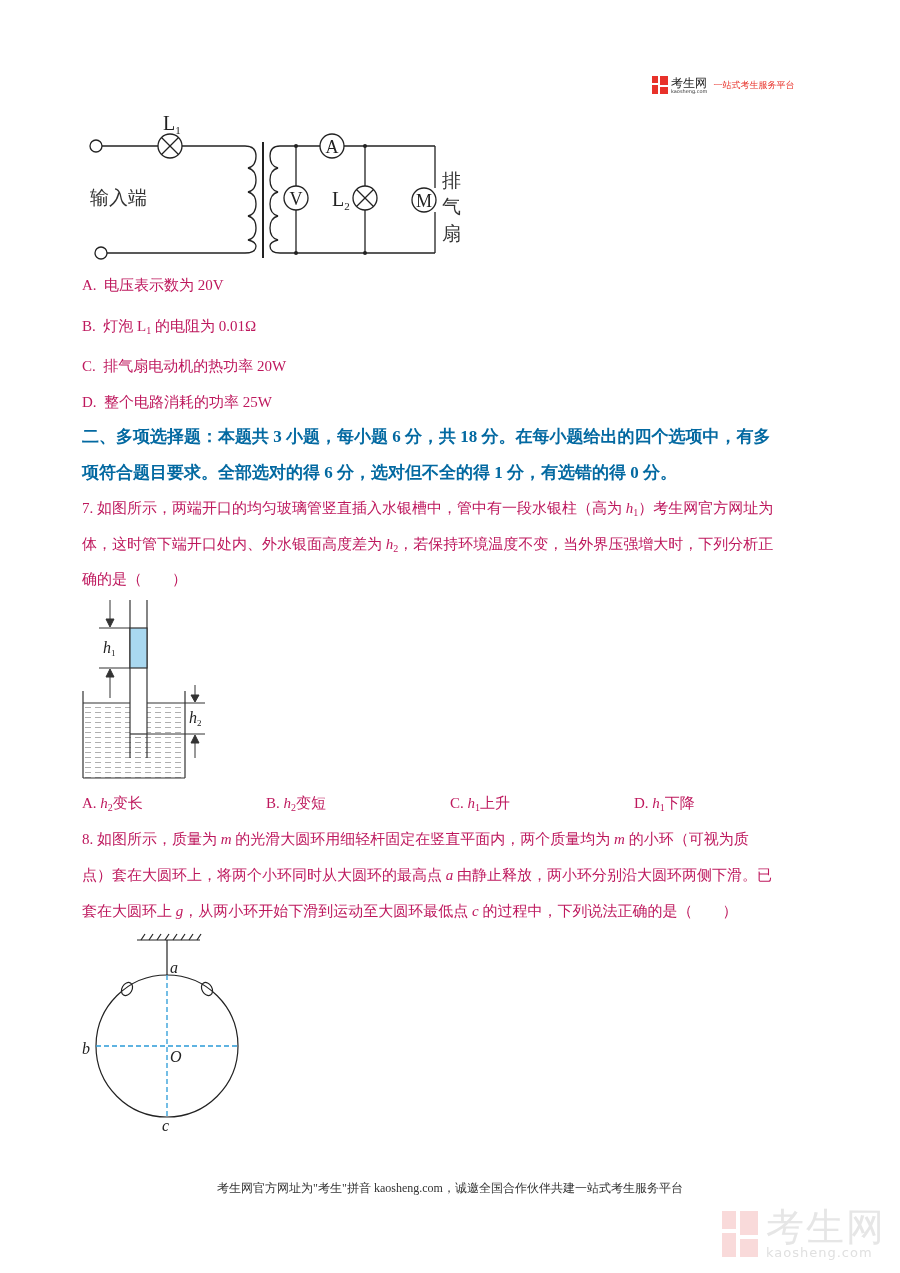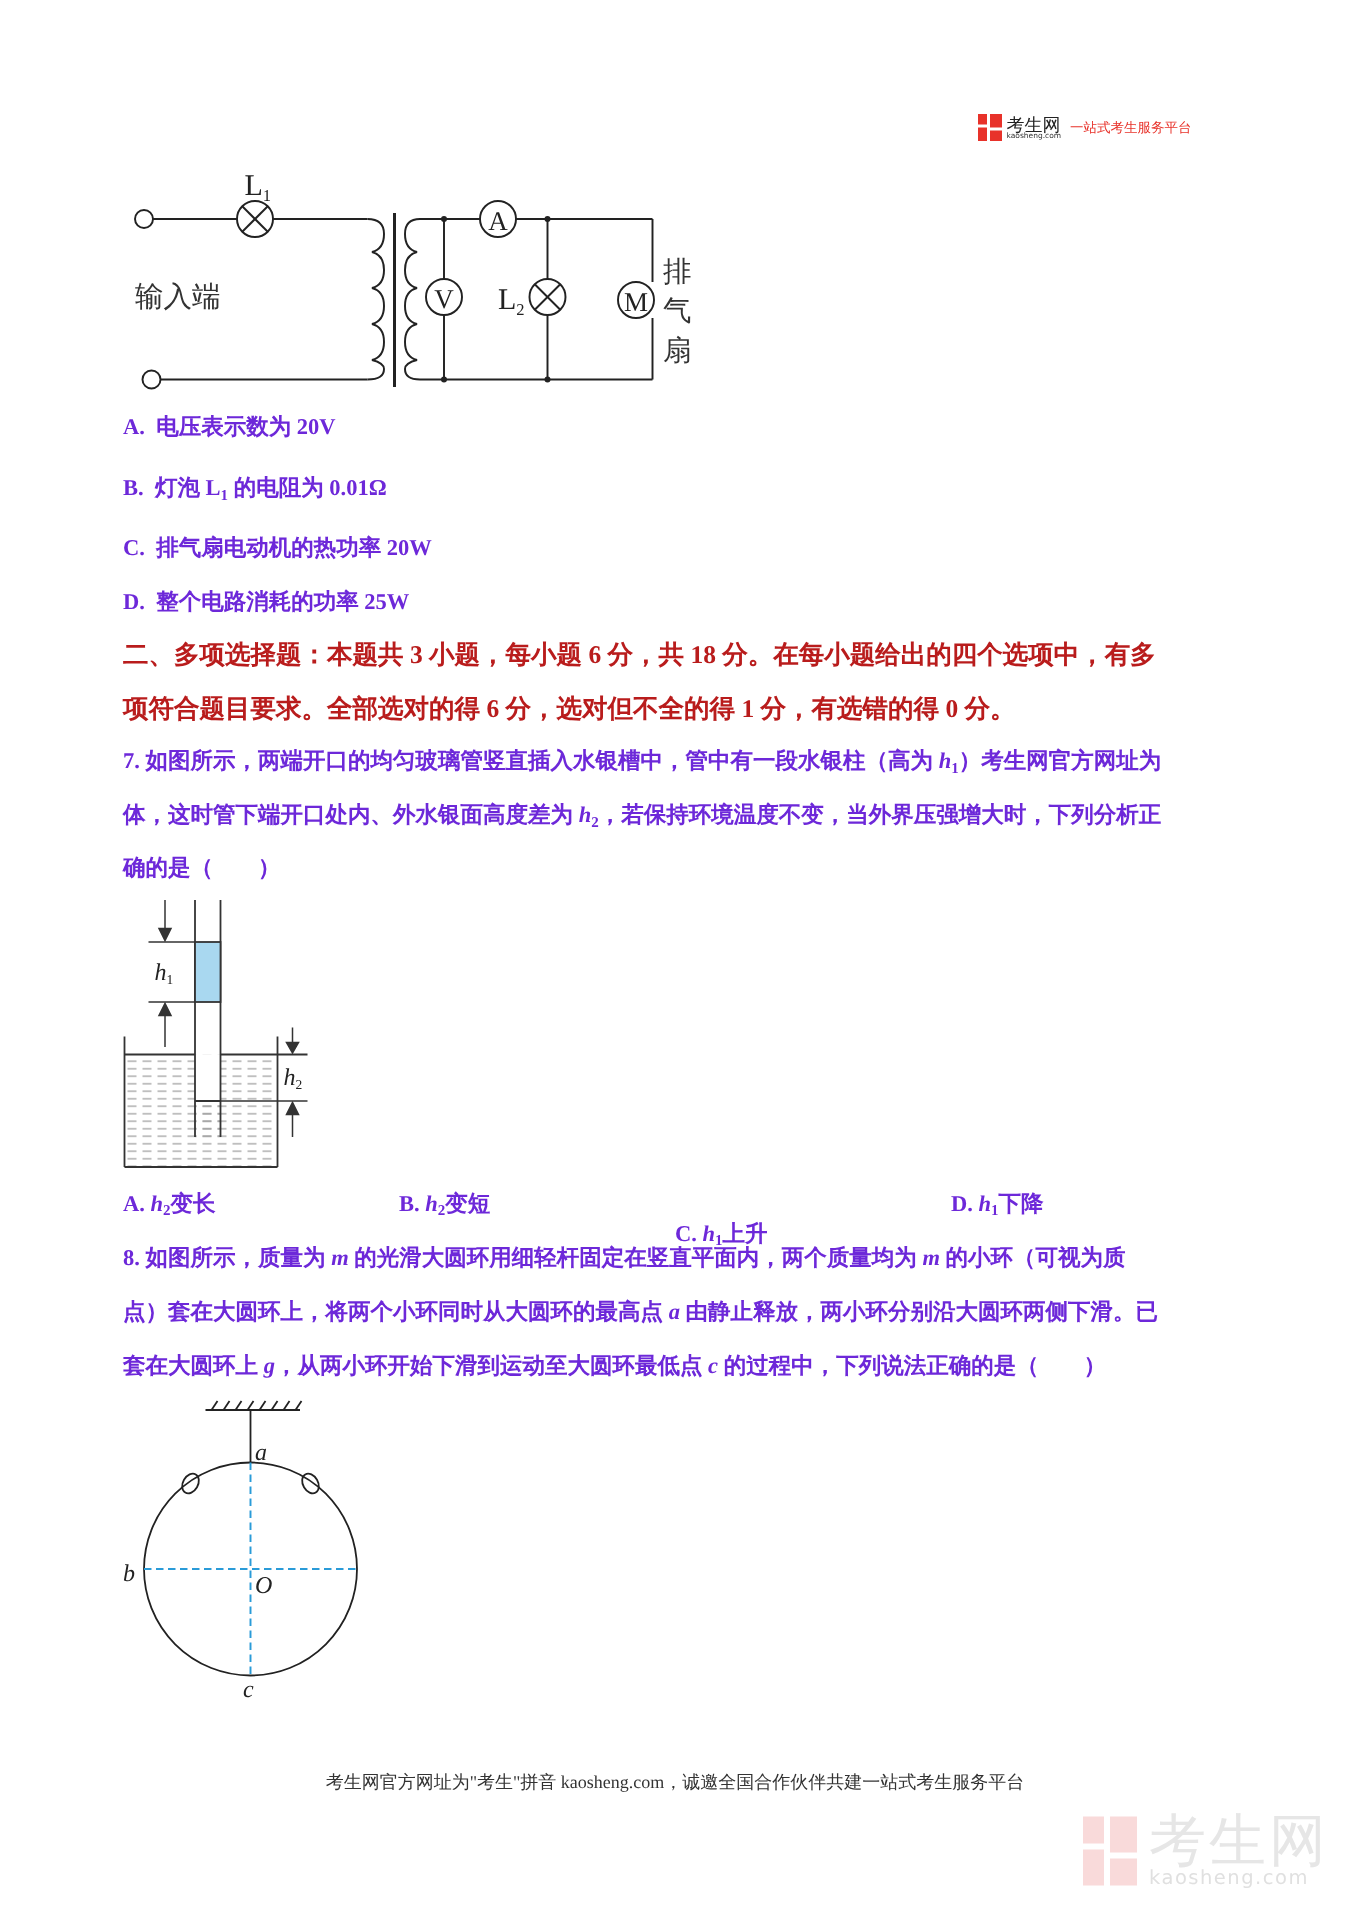--- a/index.html
+++ b/index.html
@@ -1,20 +1,20 @@
 <!DOCTYPE html>
 <html><head>
 <meta charset="utf-8">
 <style>
   html, body { margin: 0; padding: 0; background: #ffffff; }
   body { width: 900px; height: 1273px; position: relative; overflow: hidden;
          font-family: "Liberation Serif", "DejaVu Serif", serif; color: #222; }
   .abs { position: absolute; }
-  .txt { font-size: 15px; line-height: 20px; white-space: nowrap; color: #6d28d9; font-weight: bold; }
-  .bold { font-weight: bold; font-size: 17px; color: #b91c1c; }
+  .txt { font-size: 15px; line-height: 20px; white-space: nowrap; color: #be185d; }
+  .bold { font-weight: bold; font-size: 17px; color: #0369a1; }
   i.var { font-style: italic; }
   sub { font-size: 10px; vertical-align: -3px; }
 
   
   .logo-top { left: 652px; top: 73px; height: 24px; display: flex; align-items: center; }
   .logo-mark { width: 16px; height: 18px; position: relative; margin-right: 3px; }
   .logo-mark .bl { position: absolute; background: #e8322a; }
   .logo-text { display: flex; flex-direction: column; line-height: 1; margin-right: 6px; }
   .logo-cn { font-family: "DejaVu Sans", sans-serif; font-size: 12px; color: #222; letter-spacing: 0px; }
   .logo-en { font-family: "DejaVu Sans", sans-serif; font-size: 5px; color: #333; }
@@ -169,21 +169,21 @@
   <text x="28" y="58" font-size="16" font-style="italic" fill="#222"><tspan>h</tspan><tspan font-size="9" dy="3" font-style="normal">1</tspan></text>
   <text x="114" y="128" font-size="16" font-style="italic" fill="#222"><tspan>h</tspan><tspan font-size="9" dy="3" font-style="normal">2</tspan></text>
 </svg>
 
 <div class="abs txt" style="left:82px;top:793px;">
   <span>A.</span> <i class="var">h</i><sub>2</sub><span>变长</span>
 </div>
 <div class="abs txt" style="left:266px;top:793px;">
   <span>B.</span> <i class="var">h</i><sub>2</sub><span>变短</span>
 </div>
-<div class="abs txt" style="left:450px;top:793px;margin-top:20px;">
+<div class="abs txt" style="left:450px;top:793px;">
   <span>C.</span> <i class="var">h</i><sub>1</sub><span>上升</span>
 </div>
 <div class="abs txt" style="left:634px;top:793px;">
   <span>D.</span> <i class="var">h</i><sub>1</sub><span>下降</span>
 </div>
 
 <div class="abs txt" style="left:82px;top:829px;">
   <span>8. 如图所示，质量为 </span><i class="var">m</i><span> 的光滑大圆环用细轻杆固定在竖直平面内，两个质量均为 </span><i class="var">m</i><span> 的小环（可视为质</span>
 </div>
 <div class="abs txt" style="left:82px;top:865px;">

